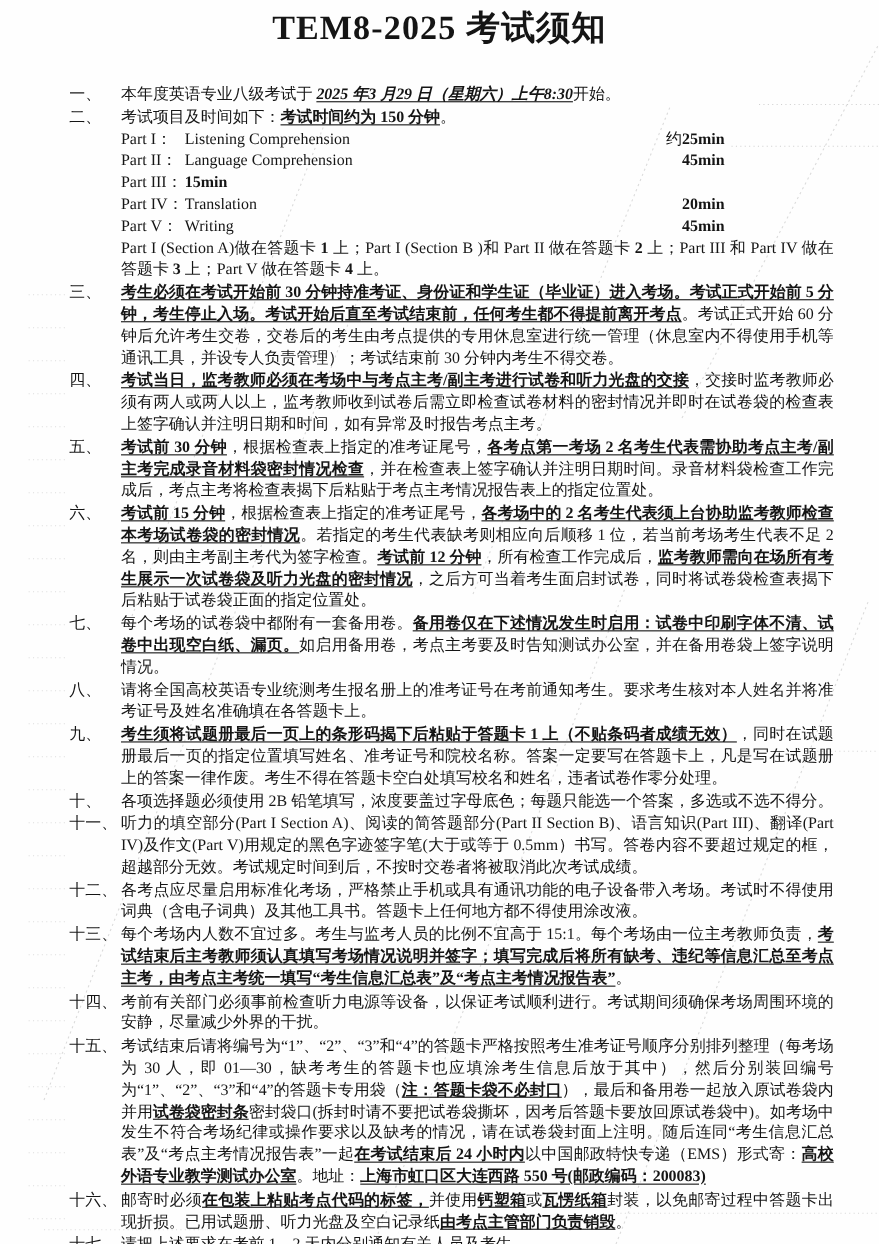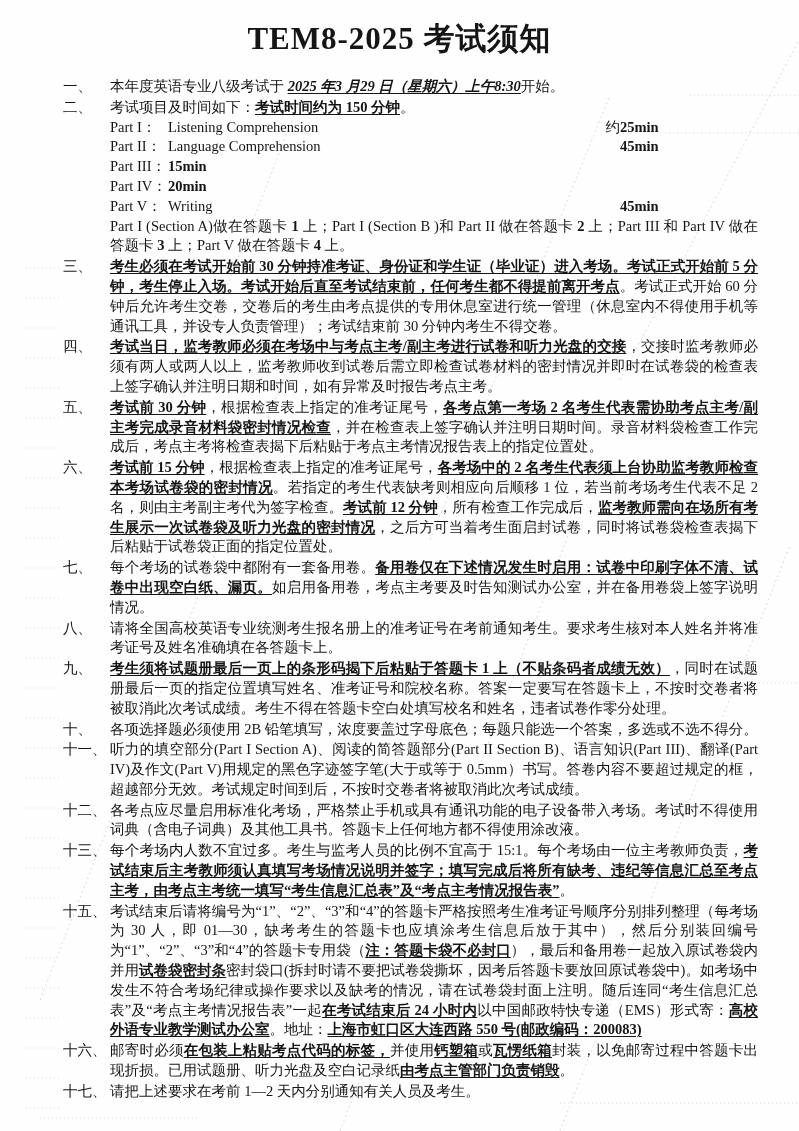--- a/index.html
+++ b/index.html
@@ -7,21 +7,21 @@
     position:relative;
     width:799px;height:1131px;
     background:#fefefe;
     overflow:hidden;
     font-family:"Liberation Serif","DejaVu Serif",serif;
     color:#151515;
   }
   .noise{position:absolute;left:0;top:0;z-index:0;pointer-events:none;}
   .title{
     position:relative;z-index:1;
-    margin:0;padding-top:18px;
+    margin:0;padding-top:4px;
     text-align:center;
     font-size:31px;font-weight:bold;letter-spacing:1px;
   }
   #items{
     position:absolute;z-index:1;
     left:63px;top:77px;width:695px;
     margin:0;padding:0;list-style:none;
     font-size:14.5px;line-height:19.8px;
   }
   .item{display:flex;margin-bottom:1px;}
@@ -102,20 +102,21 @@
               <span class="pno">Part II：</span>
               <span class="pname">Language Comprehension</span>
               <span class="pdur">45min</span>
             </div>
             <div class="prow">
               <span class="pno">Part III：</span>
               <span class="pdur">15min</span>
             </div>
             <div class="prow">
               <span class="pno">Part IV：</span>
+              <span class="pname">Translation</span>
               <span class="pdur">20min</span>
             </div>
             <div class="prow">
               <span class="pno">Part V：</span>
               <span class="pname">Writing</span>
               <span class="pdur">45min</span>
             </div>
           </div><div class="note"><span>Part I (Section A)做在答题卡 </span><span class="b">1</span><span> 上；Part I (Section B )和 Part II 做在答题卡 </span><span class="b">2</span><span> 上；Part III 和 Part IV 做在答题卡 </span><span class="b">3</span><span> 上；Part V 做在答题卡 </span><span class="b">4</span><span> 上。</span></div></div>
       </li>
       <li class="item">
@@ -137,39 +138,43 @@
       <li class="item">
         <span class="label">七、</span>
         <div class="body"><span>每个考场的试卷袋中都附有一套备用卷。</span><span class="bu">备用卷仅在下述情况发生时启用：试卷中印刷字体不清、试卷中出现空白纸、漏页。</span><span>如启用备用卷，考点主考要及时告知测试办公室，并在备用卷袋上签字说明情况。</span></div>
       </li>
       <li class="item">
         <span class="label">八、</span>
         <div class="body"><span>请将全国高校英语专业统测考生报名册上的准考证号在考前通知考生。要求考生核对本人姓名并将准考证号及姓名准确填在各答题卡上。</span></div>
       </li>
       <li class="item">
         <span class="label">九、</span>
-        <div class="body"><span class="bu">考生须将试题册最后一页上的条形码揭下后粘贴于答题卡 1 上（不贴条码者成绩无效）</span><span>，同时在试题册最后一页的指定位置填写姓名、准考证号和院校名称。答案一定要写在答题卡上，不按时交卷者将被取消此次考试成绩。考生不得在答题卡空白处填写校名和姓名，违者试卷作零分处理。</span></div>
+        <div class="body"><span class="bu">考生须将试题册最后一页上的条形码揭下后粘贴于答题卡 1 上（不贴条码者成绩无效）</span><span>，同时在试题册最后一页的指定位置填写姓名、准考证号和院校名称。答案一定要写在答题卡上，凡是写在试题册上的答案一律作废。考生不得在答题卡空白处填写校名和姓名，违者试卷作零分处理。</span></div>
       </li>
       <li class="item">
         <span class="label">十、</span>
         <div class="body"><span>各项选择题必须使用 2B 铅笔填写，浓度要盖过字母底色；每题只能选一个答案，多选或不选不得分。</span></div>
       </li>
       <li class="item">
         <span class="label">十一、</span>
         <div class="body"><span>听力的填空部分(Part I Section A)、阅读的简答题部分(Part II Section B)、语言知识(Part III)、翻译(Part IV)及作文(Part V)用规定的黑色字迹签字笔(大于或等于 0.5mm）书写。答卷内容不要超过规定的框，超越部分无效。考试规定时间到后，不按时交卷者将被取消此次考试成绩。</span></div>
       </li>
       <li class="item">
         <span class="label">十二、</span>
         <div class="body"><span>各考点应尽量启用标准化考场，严格禁止手机或具有通讯功能的电子设备带入考场。考试时不得使用词典（含电子词典）及其他工具书。答题卡上任何地方都不得使用涂改液。</span></div>
       </li>
       <li class="item">
         <span class="label">十三、</span>
         <div class="body"><span>每个考场内人数不宜过多。考生与监考人员的比例不宜高于 15:1。每个考场由一位主考教师负责，</span><span class="bu">考试结束后主考教师须认真填写考场情况说明并签字；填写完成后将所有缺考、违纪等信息汇总至考点主考，由考点主考统一填写“考生信息汇总表”及“考点主考情况报告表”</span><span>。</span></div>
       </li>
       <li class="item">
+        <span class="label">十四、</span>
+        <div class="body"><span>考前有关部门必须事前检查听力电源等设备，以保证考试顺利进行。考试期间须确保考场周围环境的安静，尽量减少外界的干扰。</span></div>
+      </li>
+      <li class="item">
         <span class="label">十五、</span>
         <div class="body"><span>考试结束后请将编号为“1”、“2”、“3”和“4”的答题卡严格按照考生准考证号顺序分别排列整理（每考场为 30 人，即 01—30，缺考考生的答题卡也应填涂考生信息后放于其中），然后分别装回编号为“1”、“2”、“3”和“4”的答题卡专用袋（</span><span class="bu">注：答题卡袋不必封口</span><span>），最后和备用卷一起放入原试卷袋内并用</span><span class="bu">试卷袋密封条</span><span>密封袋口(拆封时请不要把试卷袋撕坏，因考后答题卡要放回原试卷袋中)。如考场中发生不符合考场纪律或操作要求以及缺考的情况，请在试卷袋封面上注明。随后连同“考生信息汇总表”及“考点主考情况报告表”一起</span><span class="bu">在考试结束后 24 小时内</span><span>以中国邮政特快专递（EMS）形式寄：</span><span class="bu">高校外语专业教学测试办公室</span><span>。地址：</span><span class="bu">上海市虹口区大连西路 550 号(邮政编码：200083)</span></div>
       </li>
       <li class="item">
         <span class="label">十六、</span>
         <div class="body"><span>邮寄时必须</span><span class="bu">在包装上粘贴考点代码的标签，</span><span>并使用</span><span class="bu">钙塑箱</span><span>或</span><span class="bu">瓦愣纸箱</span><span>封装，以免邮寄过程中答题卡出现折损。已用试题册、听力光盘及空白记录纸</span><span class="bu">由考点主管部门负责销毁</span><span>。</span></div>
       </li>
       <li class="item">
         <span class="label">十七、</span>
         <div class="body"><span>请把上述要求在考前 1—2 天内分别通知有关人员及考生。</span></div>

